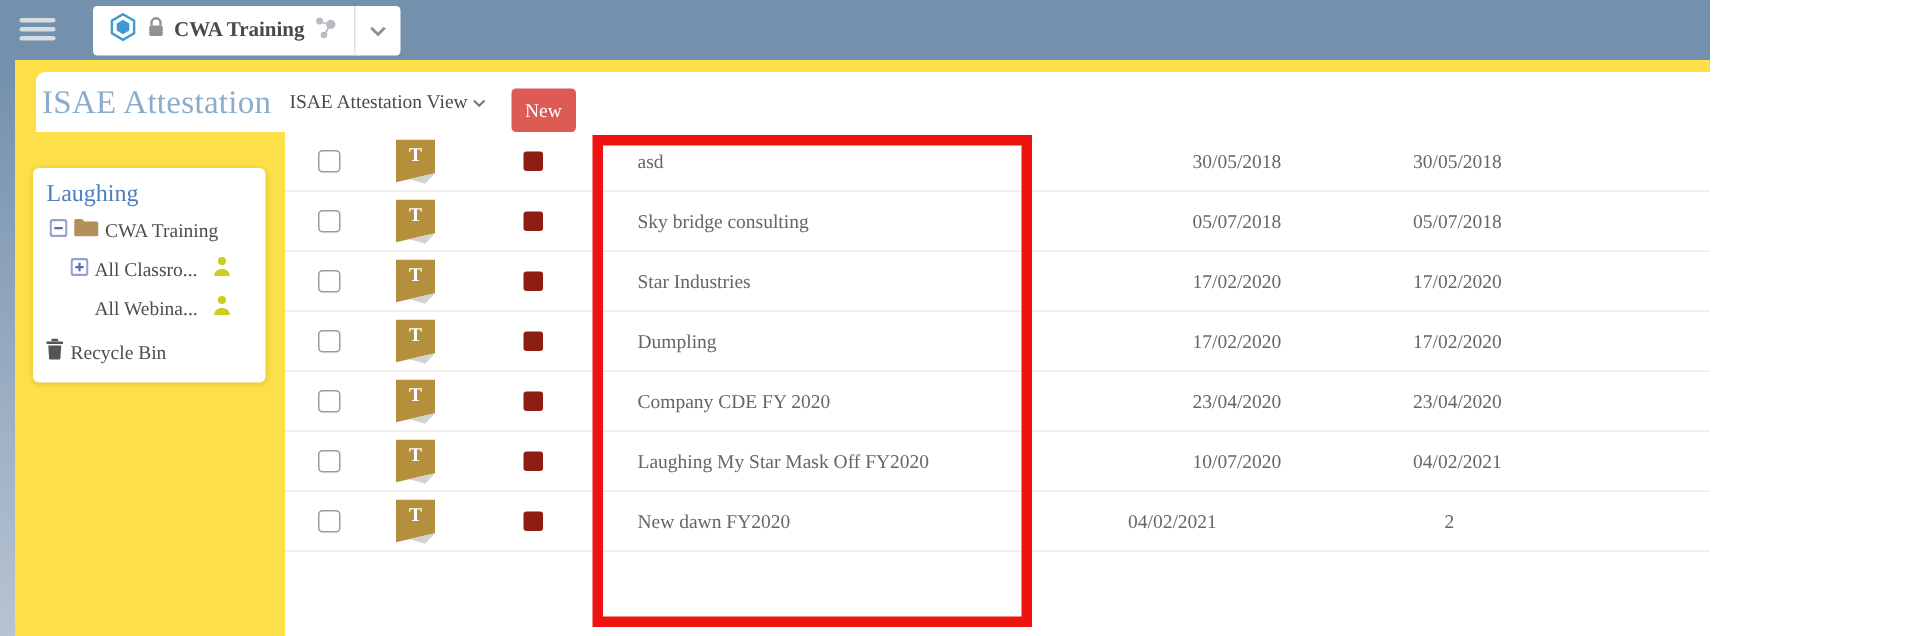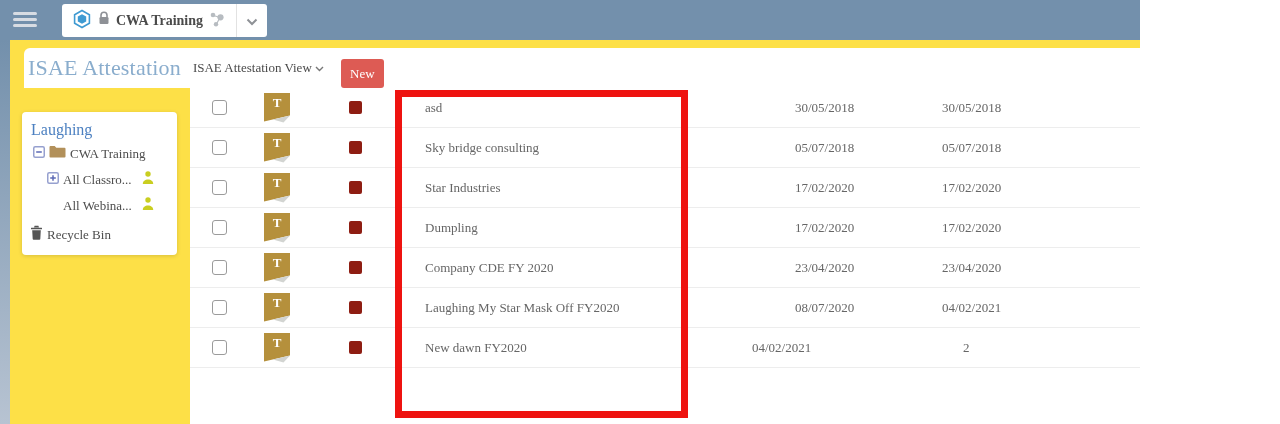--- a/index.html
+++ b/index.html
@@ -335,21 +335,21 @@
                 <polygon points="0,0 26,0 26,22.5 0,28.5" fill="#b5903c"></polygon>
                 <polygon points="9,26.5 26,22.5 19.5,29.5" fill="#d2d4d1"></polygon>
               </svg>
           <span class="badge-letter">T</span>
         </div>
           </div>
         <div class="cell-flag">
             <div class="flag"></div>
           </div>
         <div class="cell-name">Laughing My Star Mask Off FY2020</div>
-        <div class="cell-created">08/07/2020</div>
+        <div class="cell-created">10/07/2020</div>
         <div class="cell-entered">04/02/2021</div>
         <div class="cell-queries">0</div>
       </div>
 
       <div class="trow">
         <div class="cell-check">
             <div class="checkbox"></div>
           </div>
         <div class="cell-badge">
             <div class="badge">

